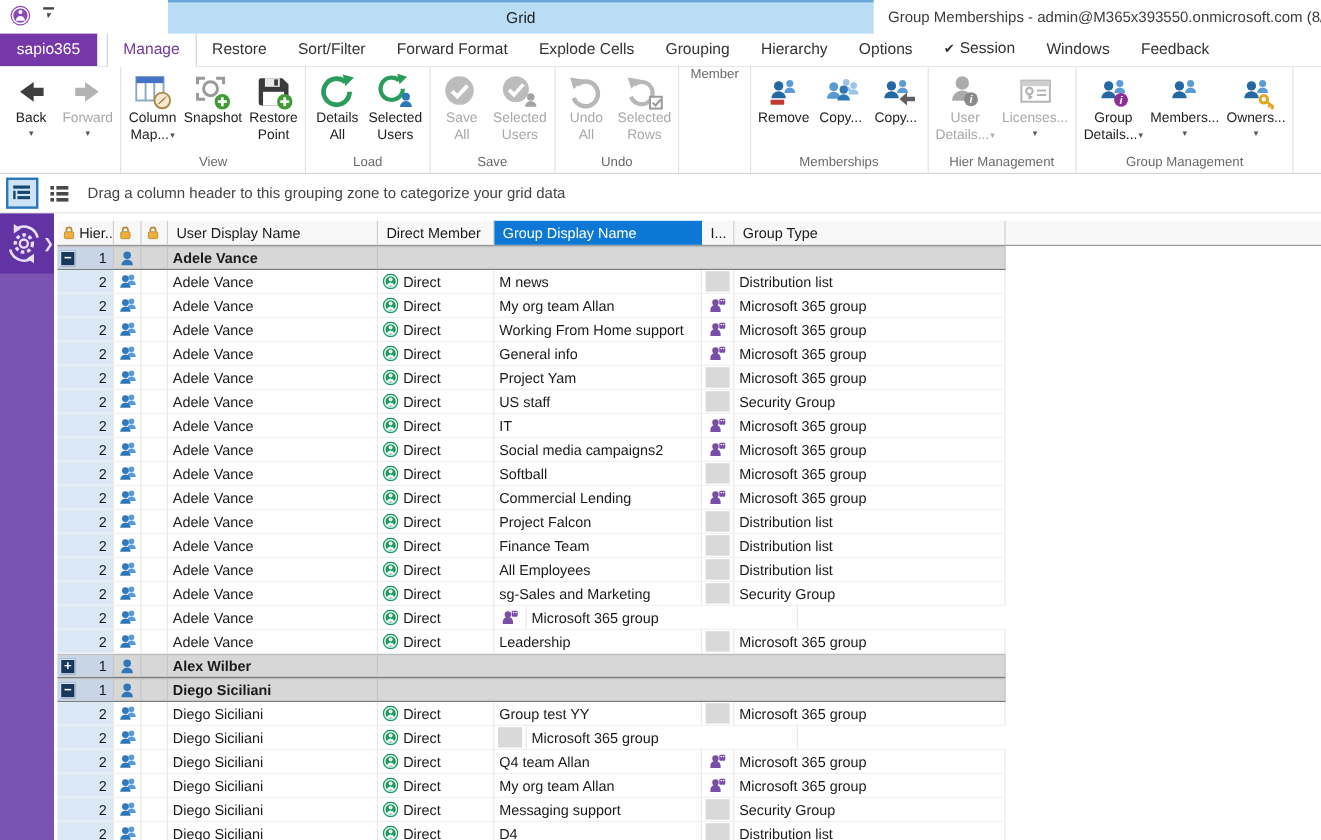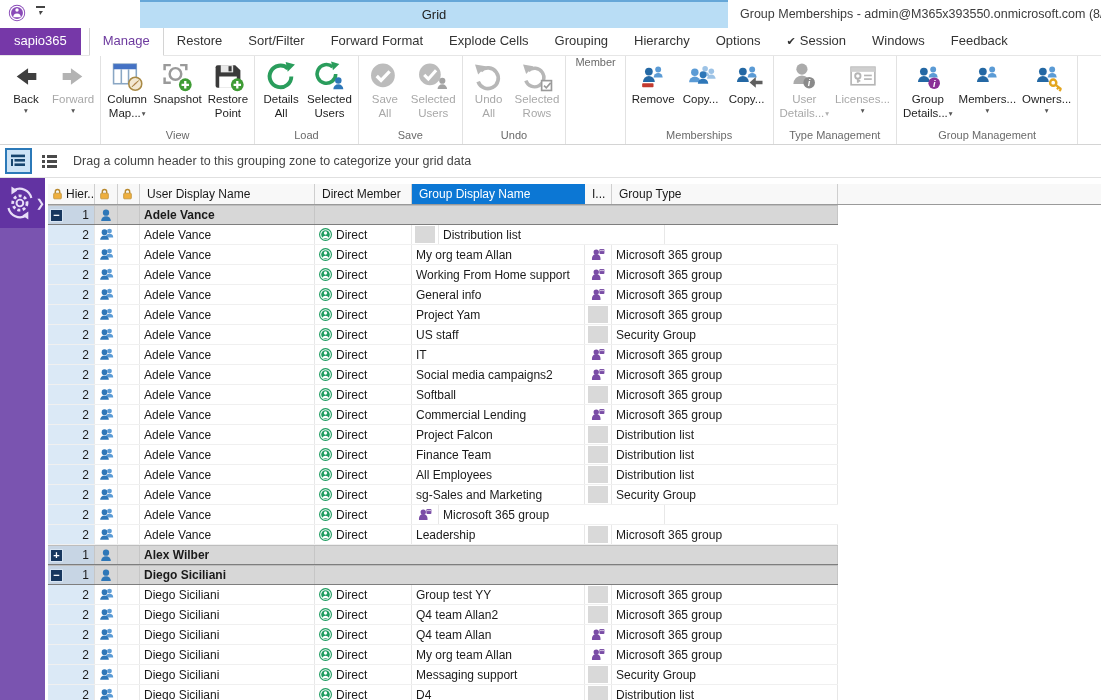--- a/index.html
+++ b/index.html
@@ -332,21 +332,21 @@
                          <line x1="17" y1="14" x2="24.5" y2="14" stroke="#b5b5b5" stroke-width="1.6"></line>
                          <line x1="17" y1="17.5" x2="24.5" y2="17.5" stroke="#b5b5b5" stroke-width="1.6"></line>
                          <circle cx="11" cy="14.5" r="2.6" fill="none" stroke="#b5b5b5" stroke-width="1.8"></circle>
                          <path d="M11 17 V21 M11 19.3 h2.4" stroke="#b5b5b5" stroke-width="1.8" fill="none"></path>
             </svg>
           </span>
           <span>Licenses...</span>
           <span class="caret-line">▾</span>
         </div>
       </div>
-      <div class="rlabel">Type Management</div>
+      <div class="rlabel">Hier Management</div>
     </div>
     <div class="rgroup">
       <div class="rbuttons">
         <div class="rbtn">
           <span class="ricon">
             <svg width="34" height="31" viewBox="0 0 32 30">
               <circle cx="21" cy="8.27" r="2.8499999999999996" fill="#5b9bd5"></circle>
               <path d="M16.630000000000003 15.87 A4.369999999999999 4.369999999999999 0 0 1 25.369999999999997 15.87 Z" fill="#5b9bd5"></path>
               <circle cx="12" cy="10.25" r="3.75" fill="#2468a4"></circle>
               <path d="M6.25 20.25 A5.75 5.75 0 0 1 17.75 20.25 Z" fill="#2468a4"></path>
@@ -504,20 +504,23 @@
           </div>
           <div class="cell " style="width:97px">
             <svg width="13" height="13" viewBox="0 0 14 14">
   <circle cx="7" cy="7" r="7" fill="#1e9c60"></circle>
               <circle cx="7" cy="7" r="5.2" fill="none" stroke="#fff" stroke-width="1.1"></circle>
   <circle cx="7" cy="5.4" r="1.8" fill="#fff"></circle>
               <path d="M3.7 10.8 A3.4 3.4 0 0 1 10.3 10.8 Z" fill="#fff"></path>
             </svg>
             <span class="direct-txt">Direct</span>
           </div>
+          <div class="cell " style="width:173px">
+            <span>M news</span>
+          </div>
           <div class="cell iconcell" style="width:27px">
             <span class="grayblock"></span>
           </div>
           <div class="cell " style="width:226px">
             <span>Distribution list</span>
           </div>
         </div>
         <div class="grid-row member">
           <div class="cell numcell" style="width:47px">
             <span>2</span>
@@ -1183,23 +1186,20 @@
           </div>
           <div class="cell " style="width:97px">
             <svg width="13" height="13" viewBox="0 0 14 14">
   <circle cx="7" cy="7" r="7" fill="#1e9c60"></circle>
               <circle cx="7" cy="7" r="5.2" fill="none" stroke="#fff" stroke-width="1.1"></circle>
   <circle cx="7" cy="5.4" r="1.8" fill="#fff"></circle>
               <path d="M3.7 10.8 A3.4 3.4 0 0 1 10.3 10.8 Z" fill="#fff"></path>
             </svg>
             <span class="direct-txt">Direct</span>
           </div>
-          <div class="cell " style="width:173px">
-            <span>Q4 team Allan2</span>
-          </div>
           <div class="cell iconcell" style="width:27px">
             <span class="grayblock"></span>
           </div>
           <div class="cell " style="width:226px">
             <span>Microsoft 365 group</span>
           </div>
         </div>
         <div class="grid-row member">
           <div class="cell numcell" style="width:47px">
             <span>2</span>

